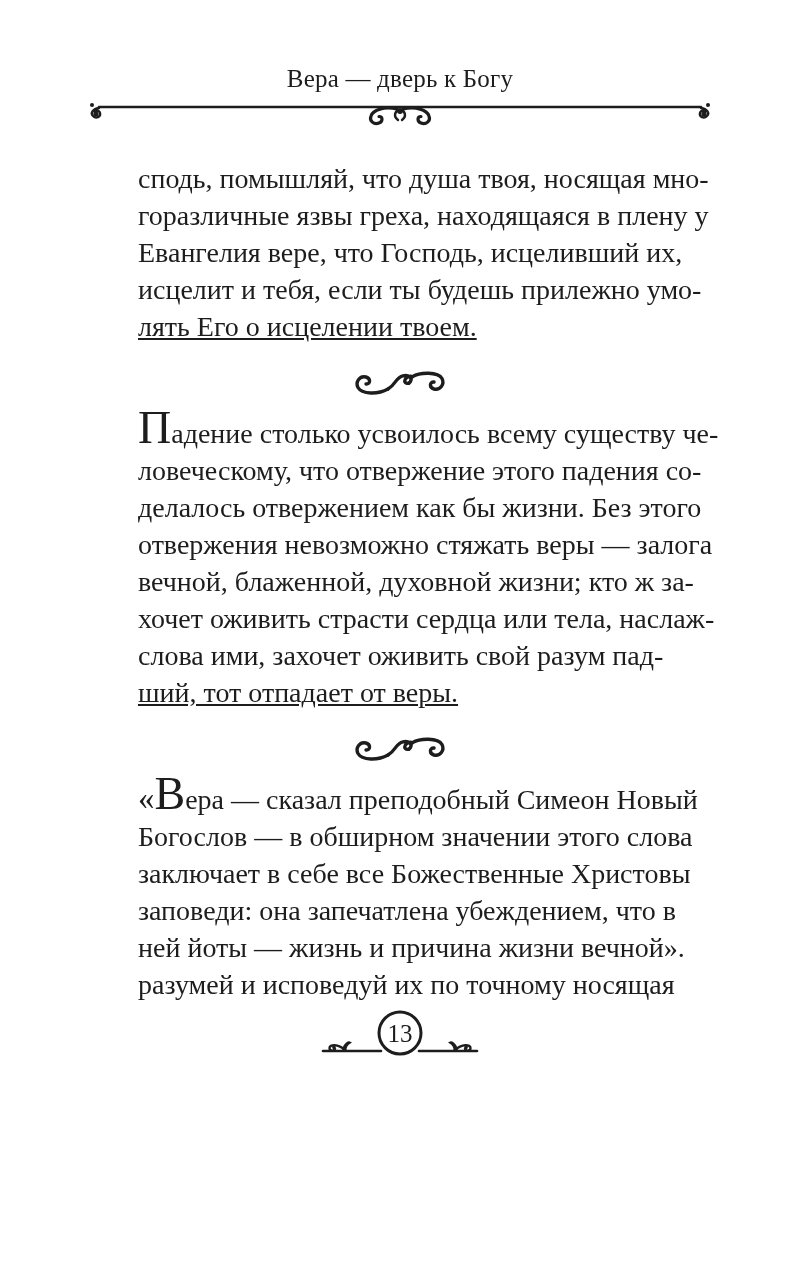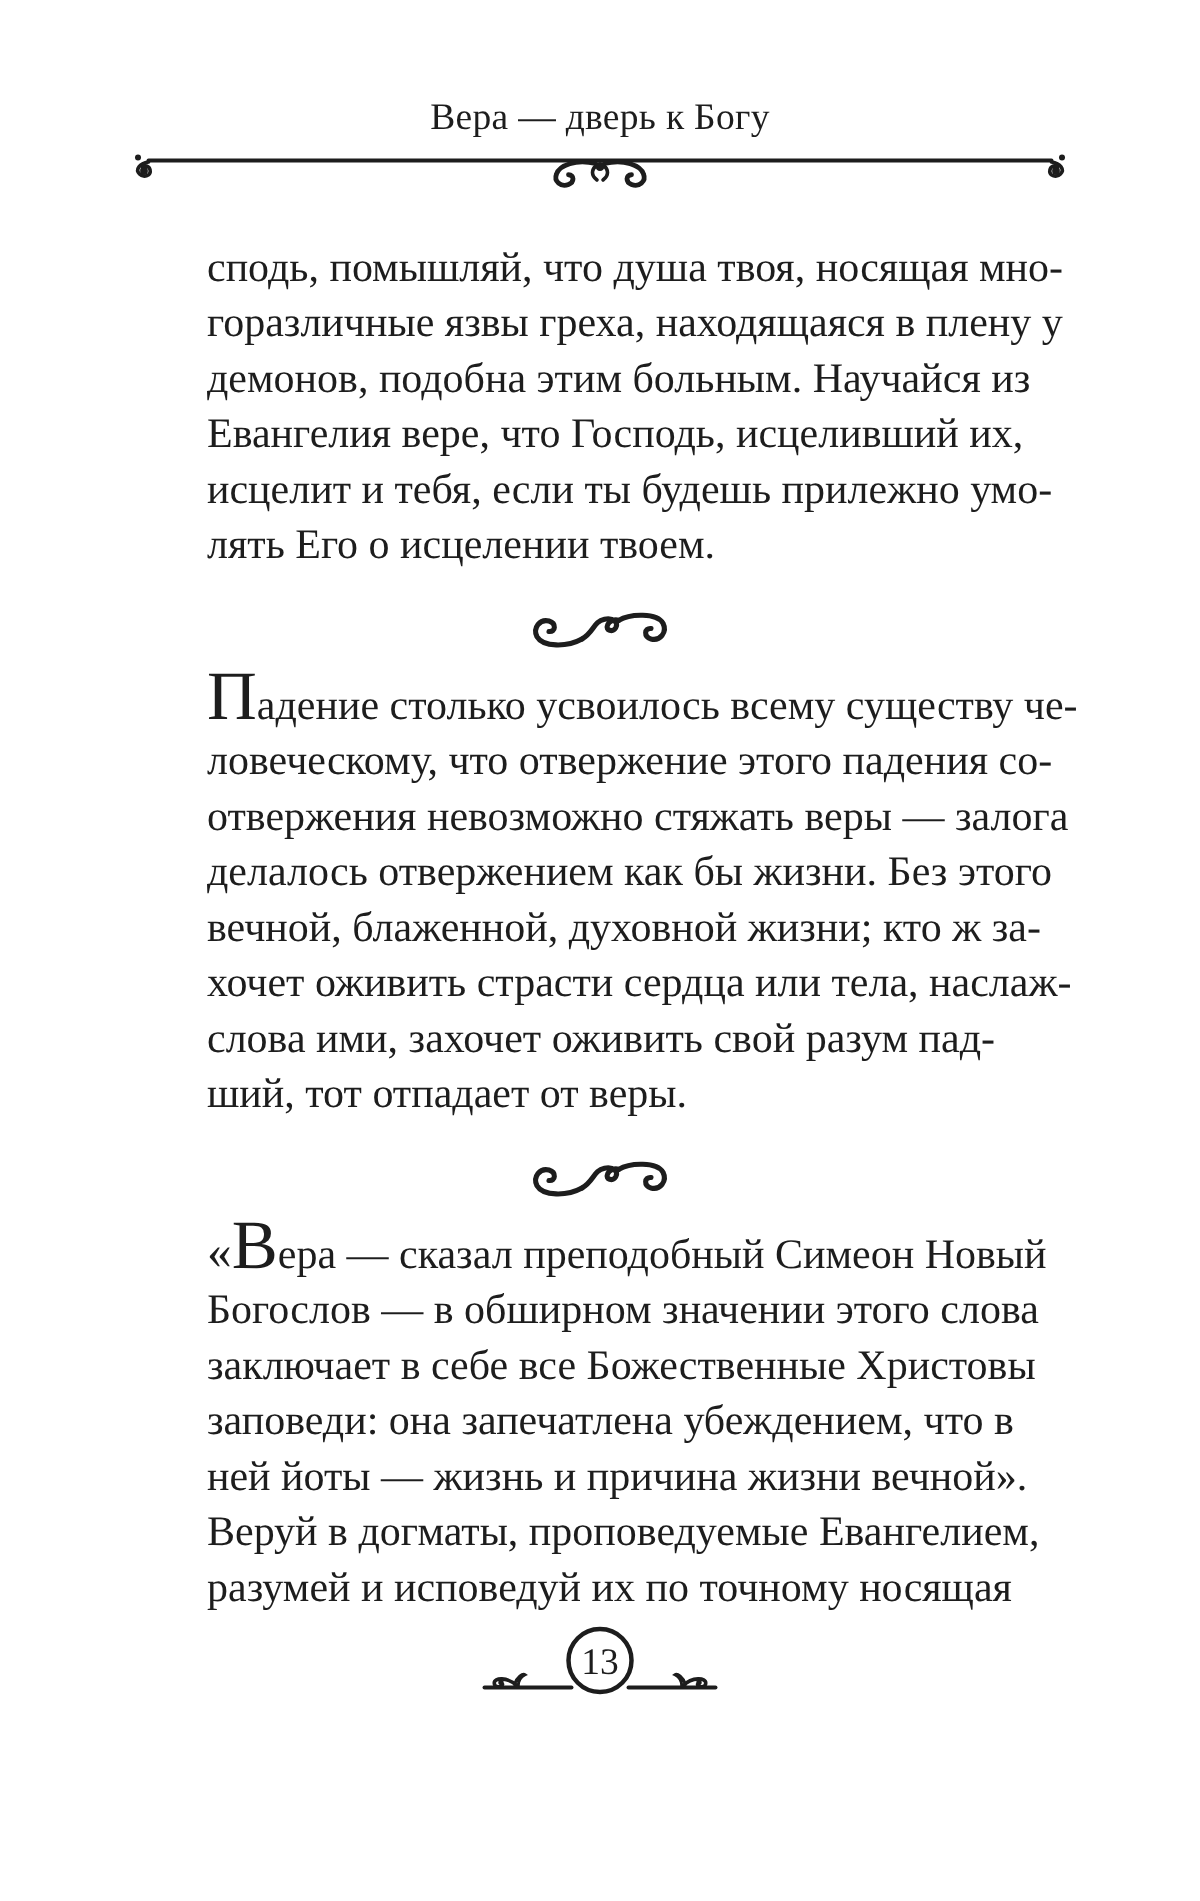--- a/index.html
+++ b/index.html
@@ -23,21 +23,21 @@
   .content { margin:32px 76px 0; }
   .para { margin:0; }
   .line {
     font-size:28px;
     height:37px;
     line-height:37px;
     white-space:nowrap;
     text-align:justify;
     text-align-last:justify;
   }
-  .line-end { text-align-last:left; }
+  .line-end { text-align-last:left;text-decoration:underline; }
   .initial { font-size:46px; line-height:0; }
   .quote   { font-size:33px; line-height:0; }
   .divider { display:block; margin:22px auto 18px; }
   .footer  { display:block; margin:6px auto 0; }
   svg .ink-stroke { stroke:#1d1d1d; fill:none; stroke-linecap:round; }
   svg .ink-fill   { fill:#1d1d1d; stroke:none; }
   .pagenum-text {
     font-family:"Liberation Serif", serif;
     font-size:25px;
     fill:#1d1d1d;
@@ -72,56 +72,54 @@
       <path class="ink-stroke" d="M317,8 C321,11 321,15 317,18" stroke-width="2.4"></path>
       <circle class="ink-fill" cx="315" cy="9" r="3"></circle>
     </g>
   </svg>
 
   <div class="content">
 
     <div class="para">
       <div class="line">сподь, помышляй, что душа твоя, носящая мно-</div>
       <div class="line">горазличные язвы греха, находящаяся в плену у</div>
-      <div class="line">демонов, подобна этим больным. Научайся из</div>
       <div class="line">Евангелия вере, что Господь, исцеливший их,</div>
       <div class="line">исцелит и тебя, если ты будешь прилежно умо-</div>
       <div class="line line-end">лять Его о исцелении твоем.</div>
     </div>
 
     <svg class="divider" width="100" height="30" viewBox="0 0 100 30" aria-hidden="true">
       <path class="ink-stroke" d="M38,22 C28,27.5 12,27.5 8,20.5 C5,14.5 10,8.5 16,10 C21,11.5 20.5,17.5 16,17" stroke-width="3.4"></path>
       <path class="ink-stroke" d="M38,22 C46,17.5 45.5,10.5 53,8.8 C59,7.6 62.5,11 60.5,14.5 C58.5,17.8 53.5,16.3 55,12.8 C56,10.2 59.5,8.6 62.5,9.6" stroke-width="3.4"></path>
       <path class="ink-stroke" d="M62.5,9.6 C70,5 88,4.5 92,11.5 C95,17.5 90,23.5 84,22 C79,20.5 79.5,14.5 84,15" stroke-width="3.4"></path>
     </svg>
 
     <div class="para">
       <div class="line"><span class="initial">П</span><span>адение столько усвоилось всему существу че-</span></div>
       <div class="line">ловеческому, что отвержение этого падения со-</div>
+      <div class="line">делалось отвержением как бы жизни. Без этого</div>
       <div class="line">отвержения невозможно стяжать веры — залога</div>
-      <div class="line">делалось отвержением как бы жизни. Без этого</div>
       <div class="line">вечной, блаженной, духовной жизни; кто ж за-</div>
       <div class="line">хочет оживить страсти сердца или тела, наслаж-</div>
       <div class="line">слова ими, захочет оживить свой разум пад-</div>
       <div class="line line-end">ший, тот отпадает от веры.</div>
     </div>
 
     <svg class="divider" width="100" height="30" viewBox="0 0 100 30" aria-hidden="true">
       <path class="ink-stroke" d="M38,22 C28,27.5 12,27.5 8,20.5 C5,14.5 10,8.5 16,10 C21,11.5 20.5,17.5 16,17" stroke-width="3.4"></path>
       <path class="ink-stroke" d="M38,22 C46,17.5 45.5,10.5 53,8.8 C59,7.6 62.5,11 60.5,14.5 C58.5,17.8 53.5,16.3 55,12.8 C56,10.2 59.5,8.6 62.5,9.6" stroke-width="3.4"></path>
       <path class="ink-stroke" d="M62.5,9.6 C70,5 88,4.5 92,11.5 C95,17.5 90,23.5 84,22 C79,20.5 79.5,14.5 84,15" stroke-width="3.4"></path>
     </svg>
 
     <div class="para">
       <div class="line"><span class="quote">«</span><span class="initial">В</span><span>ера — сказал преподобный Симеон Новый</span></div>
       <div class="line">Богослов — в обширном значении этого слова</div>
       <div class="line">заключает в себе все Божественные Христовы</div>
       <div class="line">заповеди: она запечатлена убеждением, что в</div>
       <div class="line">ней йоты — жизнь и причина жизни вечной».</div>
-      <div class="line">Веруй в догматы, проповедуемые Евангелием,</div>
       <div class="line">разумей и исповедуй их по точному носящая</div>
     </div>
 
   </div>
 
   <svg class="footer" width="170" height="52" viewBox="0 0 170 52" aria-hidden="true">
     <circle class="ink-stroke" cx="85" cy="24" r="21" stroke-width="3"></circle>
     <line class="ink-stroke" x1="8" y1="42" x2="66" y2="42" stroke-width="2.6"></line>
     <line class="ink-stroke" x1="104" y1="42" x2="162" y2="42" stroke-width="2.6"></line>
 

